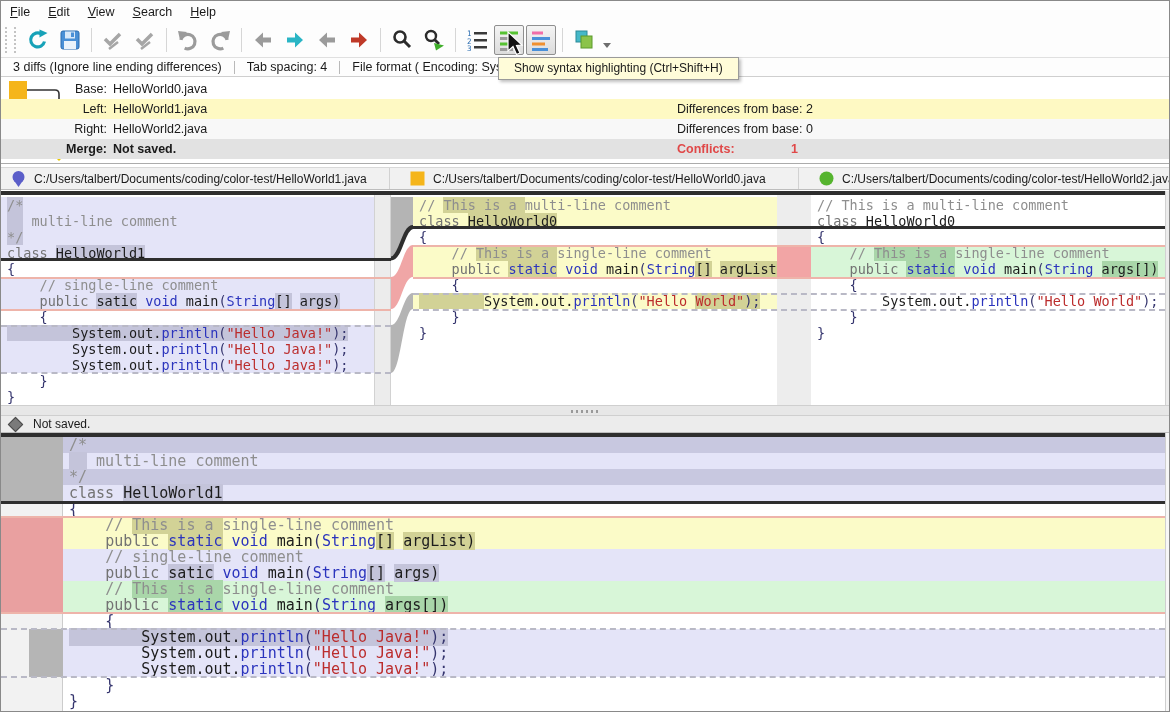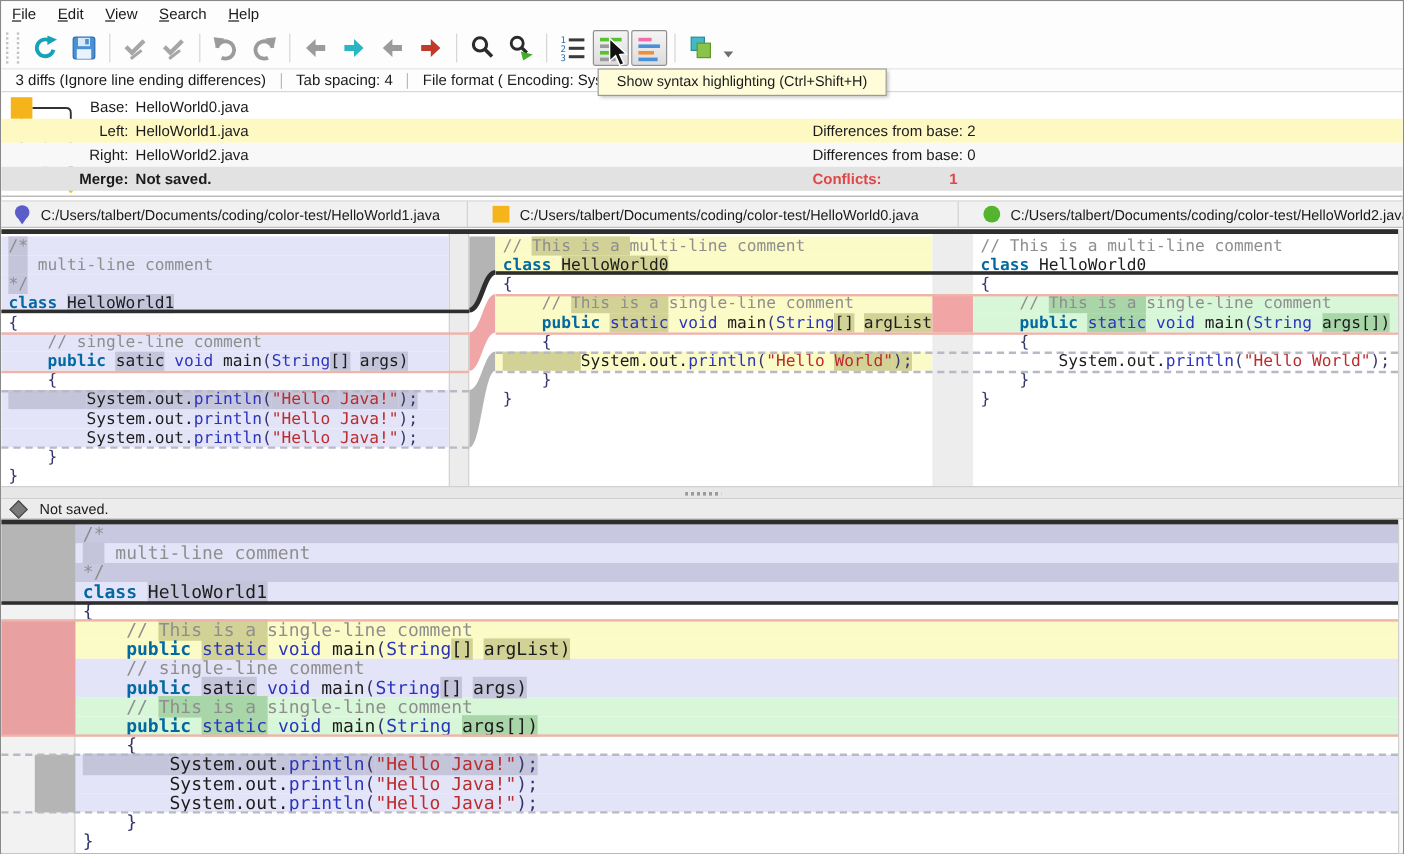--- a/index.html
+++ b/index.html
@@ -56,21 +56,21 @@
   #pane-base{left:412px;width:364px;}
   #pane-right{left:810px;width:354px;}
   .vstrip{position:absolute;top:0;height:214px;background:#ececec;border-left:1px solid #d2d2d2;border-right:1px solid #d2d2d2;box-sizing:border-box;}
   .rgutter{position:absolute;left:776px;top:0;width:34px;height:214px;background:#ededed;}
 
   .crow{height:16px;line-height:16px;padding-left:6px;white-space:pre;
         font-family:"DejaVu Sans Mono",monospace;font-size:13.5px;}
   .bg-lav{background:#e4e4f8;} .bg-yel{background:#fbfbc8;} .bg-grn{background:#d8f6d8;} .bg-wht{background:#ffffff;}
   .bg-lav .hl{background:#c4c4da;} .bg-yel .hl{background:#d2d296;} .bg-grn .hl{background:#a9d6a9;}
   .hlrow.bg-lav{background:#c8c8e0;}
-  .seg-com{color:#8e8e8e;} .seg-kw{color:#0369a1;font-weight:bold;} .seg-type{color:#2b34bd;}
+  .seg-com{color:#8e8e8e;} .seg-kw{color:#737373;font-weight:normal;} .seg-type{color:#2b34bd;}
   .seg-str{color:#bb2c2c;} .seg-plain{color:#1c1c1c;} .seg-punct{color:#35356e;}
 
   .ov{position:absolute;pointer-events:none;}
   .blk{background:#2e2e2e;} .pnk{background:#eeb4aa;}
   .dsh{border-top:2px dashed #b9b9c6;height:0;}
 
   
   .splitter{position:absolute;left:0;top:404px;width:100%;height:11px;background:#e7e7e7;
             border-top:1px solid #cfcfcf;border-bottom:1px solid #cfcfcf;box-sizing:border-box;}
   .splitter .dots{position:absolute;left:570px;top:4px;width:30px;height:3px;

